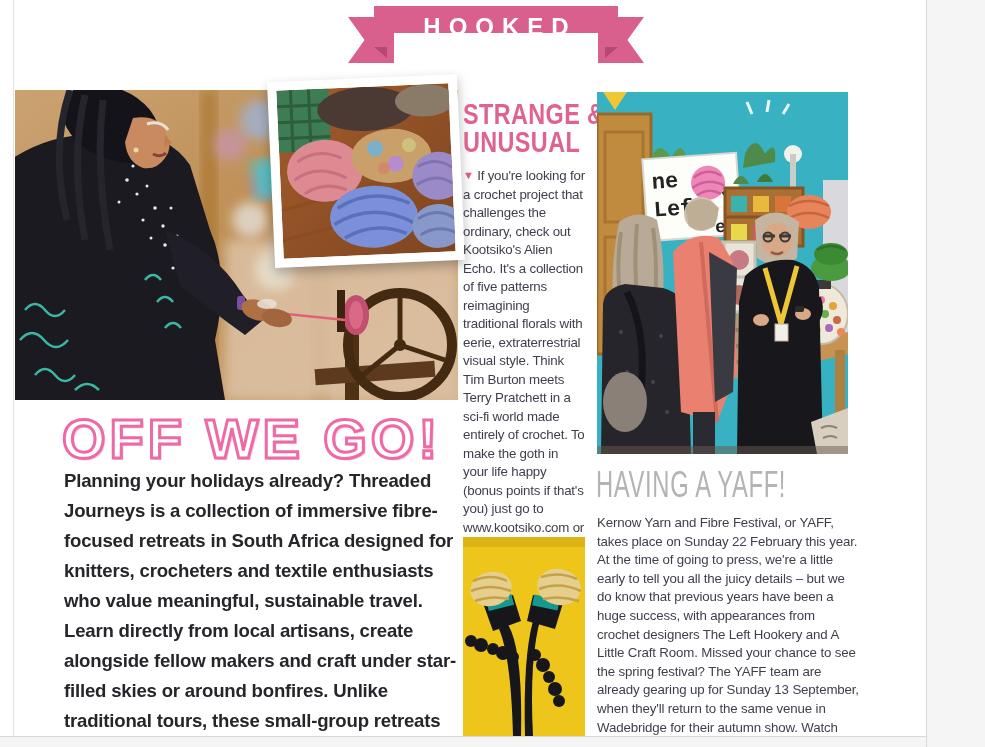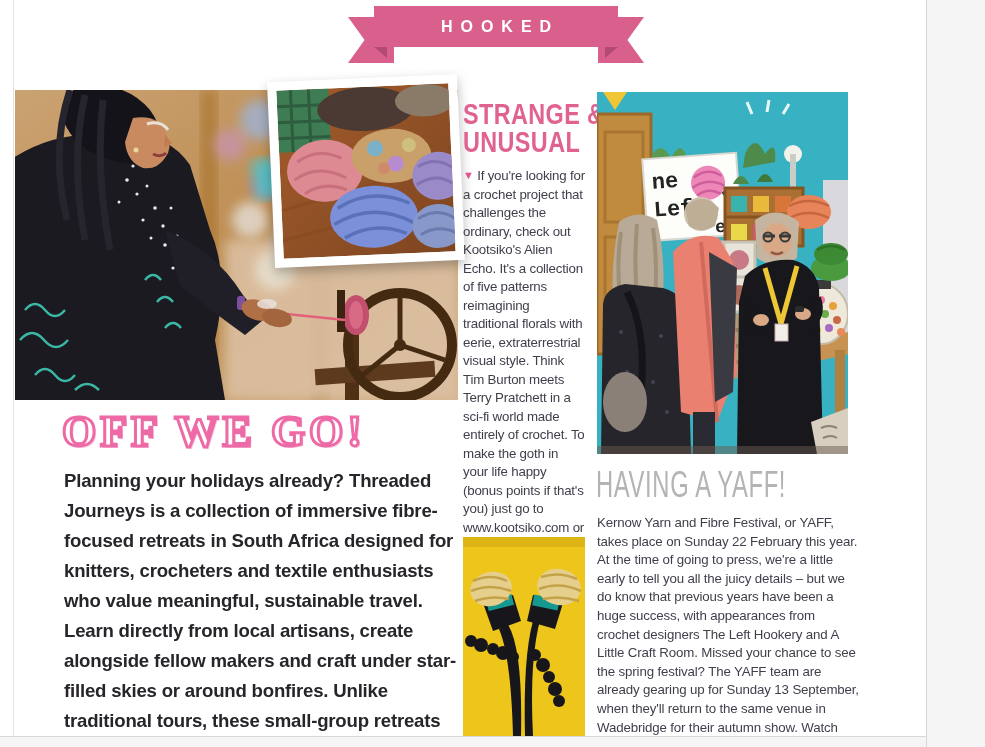--- a/index.html
+++ b/index.html
@@ -12,36 +12,36 @@
   .edge-left-line{position:absolute;left:13px;top:0;width:1px;height:736px;background:#e2e2e2;}
 
   
   .ribbon{position:absolute;left:348px;top:6px;width:296px;height:62px;}
   .ribbon .tail{position:absolute;top:11px;width:46px;height:46px;background:#d9608c;}
   .ribbon .tail.left{left:0;clip-path:polygon(0 0,100% 0,100% 100%,0 100%,36% 50%);}
   .ribbon .tail.right{right:0;clip-path:polygon(0 0,100% 0,64% 50%,100% 100%,0 100%);}
   .ribbon .fold{position:absolute;top:41px;width:13px;height:11px;background:#b34a72;}
   .ribbon .fold.left{left:26px;clip-path:polygon(0 0,100% 0,100% 100%);}
   .ribbon .fold.right{right:26px;clip-path:polygon(0 0,100% 0,0 100%);}
-  .ribbon .band{position:absolute;left:26px;top:0;width:244px;height:41px;background:#d9608c;
-    color:#fff;font-weight:700;font-size:16px;letter-spacing:8px;text-align:center;line-height:42px;
+  .ribbon .band{position:absolute;left:26px;top:0;width:244px;height:27px;background:#d9608c;
+    color:#fff;font-weight:700;font-size:24px;letter-spacing:8px;text-align:center;line-height:42px;
     font-family:"Liberation Sans",sans-serif;text-indent:8px;}
 
   
   figure{margin:0;padding:0;}
   .photo-main{position:absolute;left:15px;top:90px;width:443px;height:310px;overflow:hidden;}
   .photo-inset{position:absolute;left:271px;top:78px;width:172px;height:168px;background:#fff;
     padding:9px;transform:rotate(-2.5deg);box-shadow:0 5px 12px rgba(0,0,0,.28);}
   .photo-yellow{position:absolute;left:463px;top:537px;width:122px;height:199px;overflow:hidden;}
   .photo-festival{position:absolute;left:597px;top:92px;width:251px;height:362px;overflow:hidden;}
   .photo-main svg,.photo-inset svg,.photo-yellow svg,.photo-festival svg{display:block;width:100%;height:100%;}
 
   
   .headline-left{position:absolute;left:62px;top:406px;margin:0;
-    font-family:Liberation Serif, serif;font-weight:900;font-size:44px;letter-spacing:4px;
+    font-family:Liberation Sans, sans-serif;font-weight:900;font-size:56px;letter-spacing:4px;
     color:#ee6aa7;white-space:nowrap;}
   @supports (-webkit-text-stroke: 2px #000){
     .headline-left{color:#fff;-webkit-text-stroke:3px #ee6aa7;text-shadow:2px 2px 0 rgba(238,106,167,.35);}
   }
   .body-left{position:absolute;left:64px;top:466px;width:400px;margin:0;
     font-weight:700;font-size:18.6px;line-height:30px;color:#27242a;letter-spacing:-0.2px;}
 
   
   .col-mid-head{position:absolute;left:463px;top:100px;margin:0;color:#e06291;
     font-weight:700;font-size:30px;line-height:28px;white-space:nowrap;

